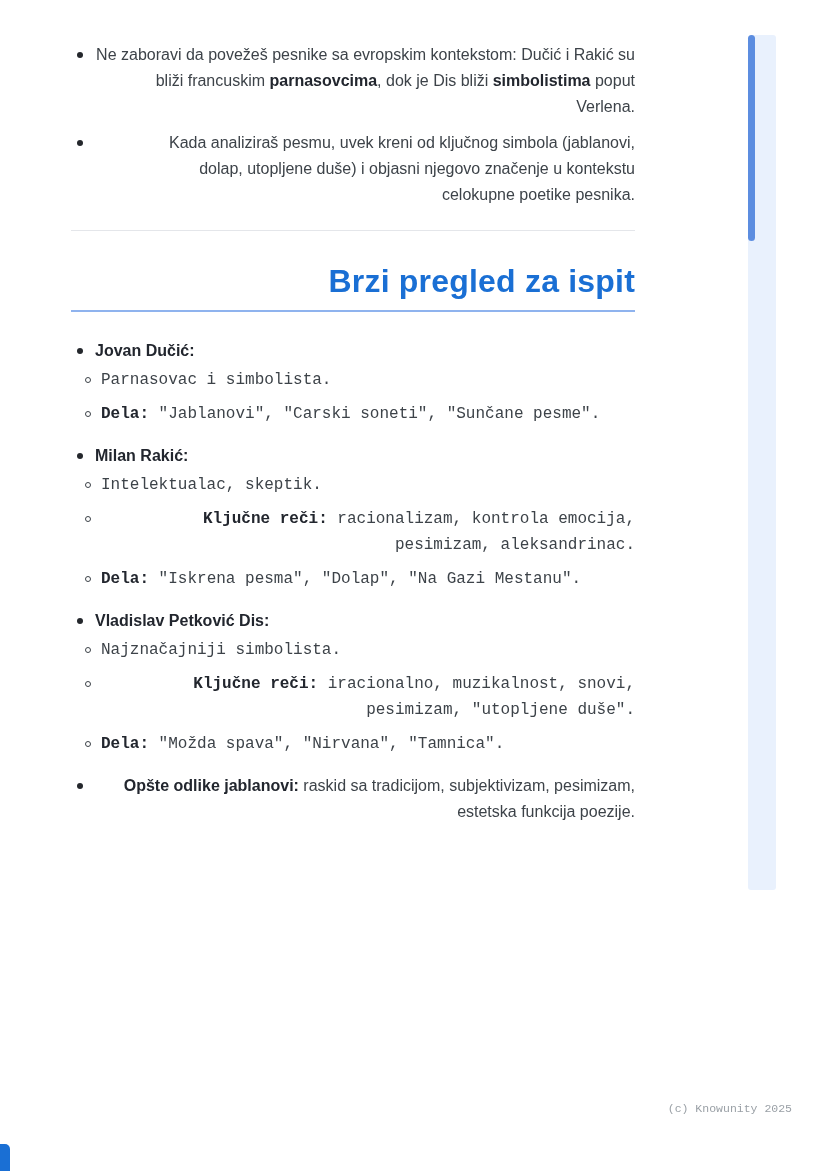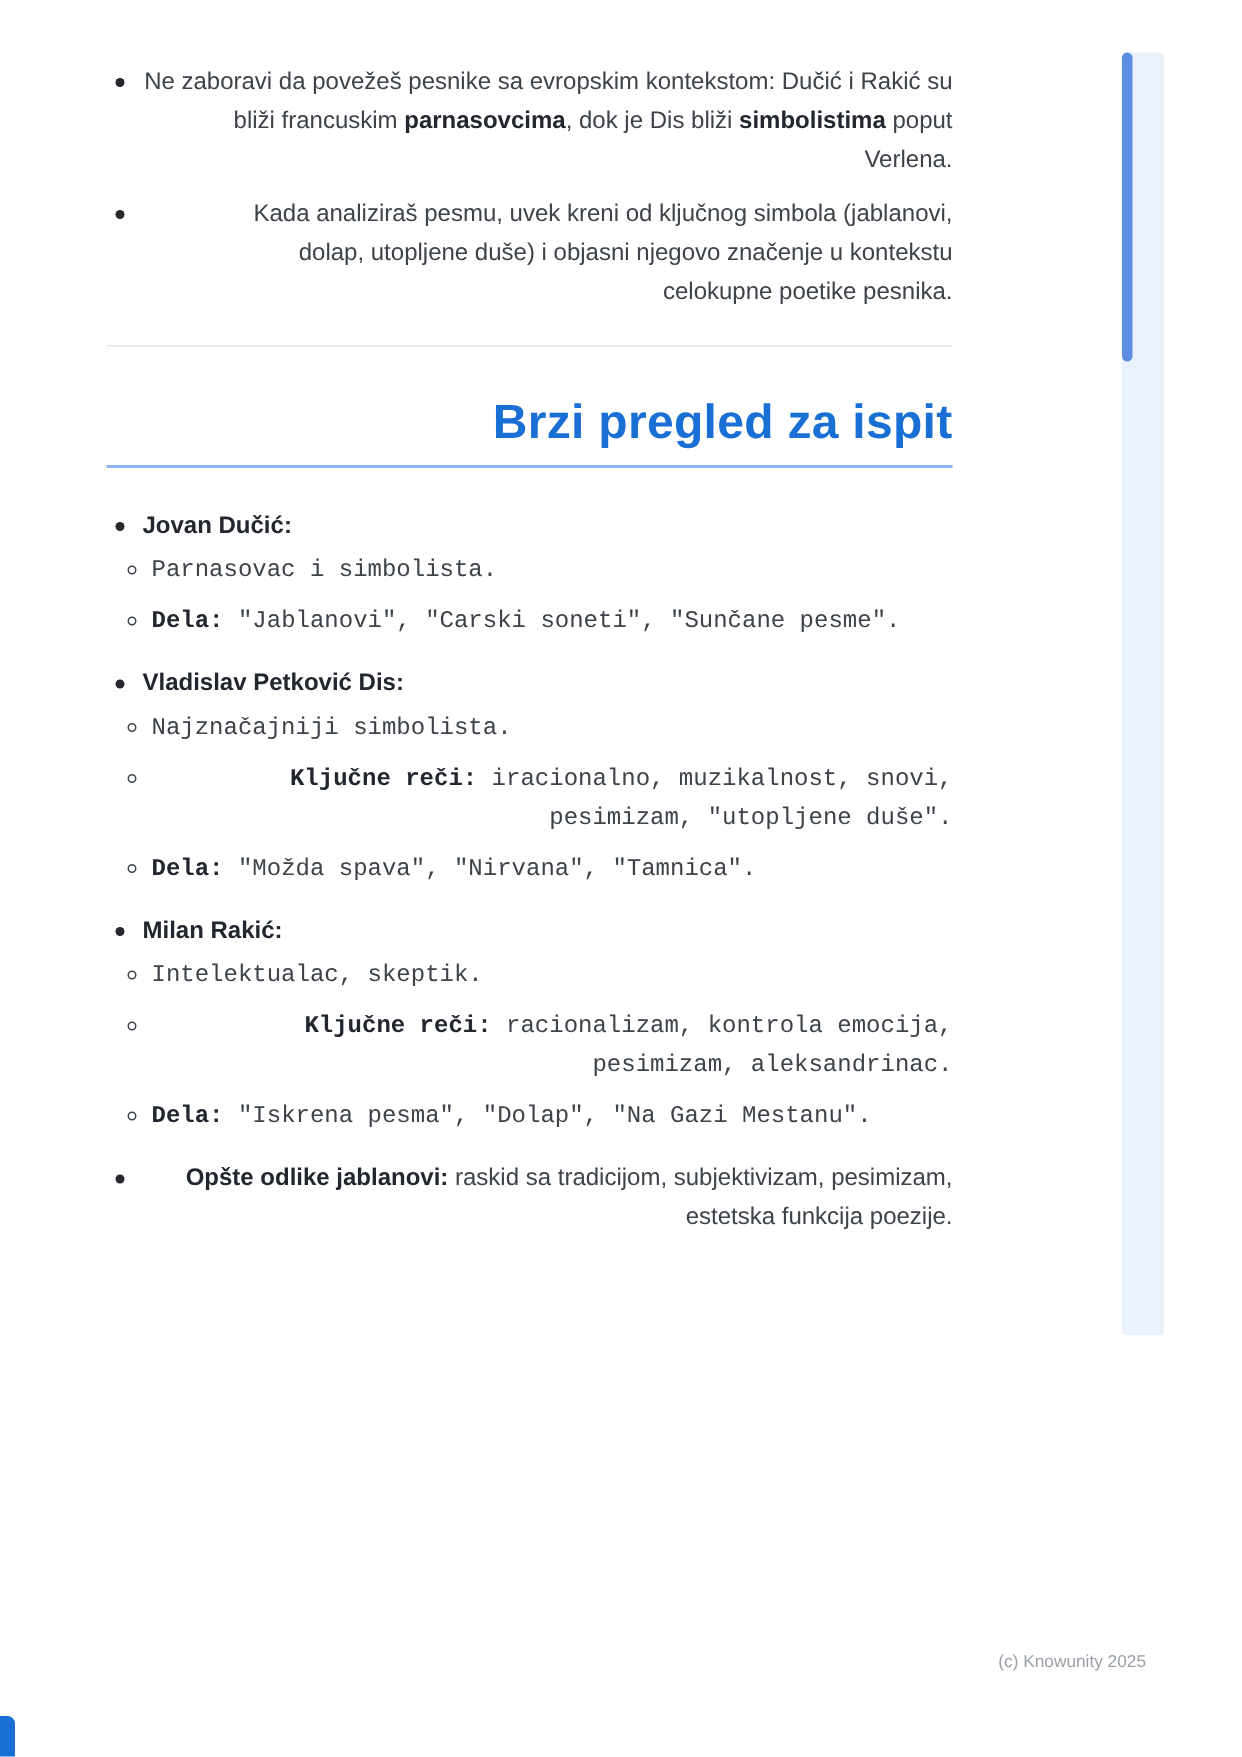--- a/index.html
+++ b/index.html
@@ -77,23 +77,24 @@
     top:0; left:0;
     width:7px;
     height:206px;
     background:var(--scroll-thumb, #5c8de0);
     border-radius:4px;
   }
 
   .footer {
     position:absolute;
     top:1102px;
-    right:64px;
+    right:36px;
     font-size:11.5px;
     color:#9aa0a6;
+    font-family:Liberation Mono, monospace;
   }
 
   .corner-accent {
     position:absolute;
     left:0; bottom:0;
     width:10px; height:27px;
     background:var(--accent, #1a6fd4);
     border-top-right-radius:5px;
   }
 </style>
@@ -133,55 +134,55 @@
         <li class="sub-item row">
           <span class="marker circle"></span>
           <div class="txt"><strong>Dela:</strong><span> "Jablanovi", "Carski soneti", "Sunčane pesme".</span></div>
         </li>
       </ul>
     </li>
 
     <li class="main-item">
       <div class="row">
         <span class="marker disc"></span>
+        <div class="txt"><strong>Milan Rakić:</strong></div>
+      </div>
+      <ul class="sub-list">
+        <li class="sub-item row">
+          <span class="marker circle"></span>
+          <div class="txt">Intelektualac, skeptik.</div>
+        </li>
+        <li class="sub-item row">
+          <span class="marker circle"></span>
+          <div class="txt"><strong>Ključne reči:</strong><span> racionalizam, kontrola emocija, pesimizam, aleksandrinac.</span></div>
+        </li>
+        <li class="sub-item row">
+          <span class="marker circle"></span>
+          <div class="txt"><strong>Dela:</strong><span> "Iskrena pesma", "Dolap", "Na Gazi Mestanu".</span></div>
+        </li>
+      </ul>
+    </li>
+
+    <li class="main-item">
+      <div class="row">
+        <span class="marker disc"></span>
         <div class="txt"><strong>Vladislav Petković Dis:</strong></div>
       </div>
       <ul class="sub-list">
         <li class="sub-item row">
           <span class="marker circle"></span>
           <div class="txt">Najznačajniji simbolista.</div>
         </li>
         <li class="sub-item row">
           <span class="marker circle"></span>
           <div class="txt"><strong>Ključne reči:</strong><span> iracionalno, muzikalnost, snovi, pesimizam, "utopljene duše".</span></div>
         </li>
         <li class="sub-item row">
           <span class="marker circle"></span>
           <div class="txt"><strong>Dela:</strong><span> "Možda spava", "Nirvana", "Tamnica".</span></div>
-        </li>
-      </ul>
-    </li>
-
-    <li class="main-item">
-      <div class="row">
-        <span class="marker disc"></span>
-        <div class="txt"><strong>Milan Rakić:</strong></div>
-      </div>
-      <ul class="sub-list">
-        <li class="sub-item row">
-          <span class="marker circle"></span>
-          <div class="txt">Intelektualac, skeptik.</div>
-        </li>
-        <li class="sub-item row">
-          <span class="marker circle"></span>
-          <div class="txt"><strong>Ključne reči:</strong><span> racionalizam, kontrola emocija, pesimizam, aleksandrinac.</span></div>
-        </li>
-        <li class="sub-item row">
-          <span class="marker circle"></span>
-          <div class="txt"><strong>Dela:</strong><span> "Iskrena pesma", "Dolap", "Na Gazi Mestanu".</span></div>
         </li>
       </ul>
     </li>
 
     <li class="main-item">
       <div class="row">
         <span class="marker disc"></span>
         <div class="txt"><strong>Opšte odlike jablanovi:</strong><span> raskid sa tradicijom, subjektivizam, pesimizam, estetska funkcija poezije.</span></div>
       </div>
     </li>

